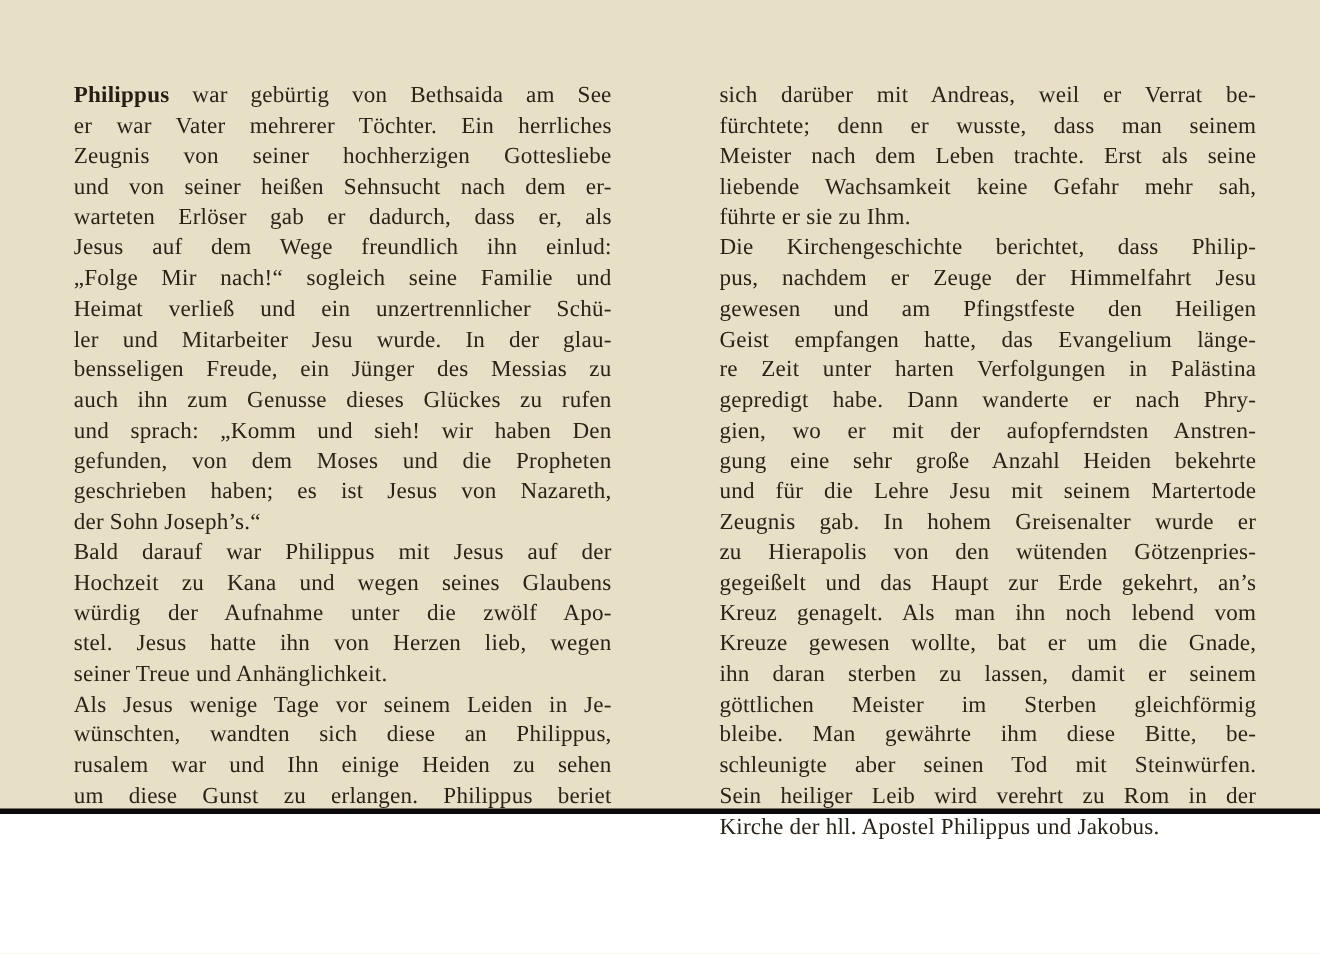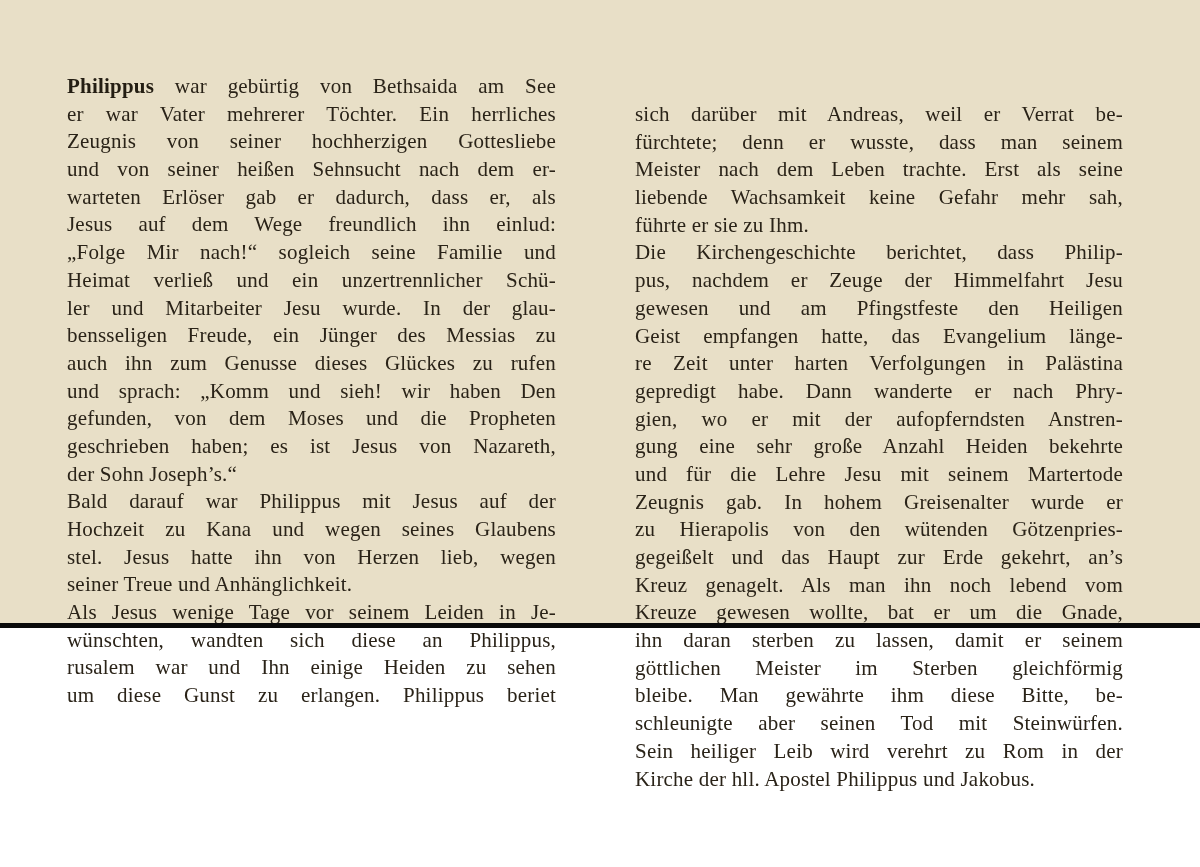--- a/index.html
+++ b/index.html
@@ -8,39 +8,38 @@
   }
   body {
     width: 1200px;
     height: 867px;
     overflow: hidden;
     font-family: "Liberation Serif", "DejaVu Serif", serif;
   }
   .scan-page {
     position: relative;
     width: 1200px;
-    height: 628px;
+    height: 740px;
     background: #e8dfc7;
   }
   .text-column {
     position: absolute;
     top: 73px;
     font-size: 21px;
     line-height: 27.7px;
     color: #2a2318;
     letter-spacing: 0.2px;
   }
   .text-column.left {
     left: 67px;
     width: 489px;
   }
   .text-column.right {
-    left: 635px;
+    left: 654px;
     width: 488px;
-    margin-top: 28px;
   }
   .text-line {
     text-align: justify;
     text-align-last: justify;
     -moz-text-align-last: justify;
     height: 27.7px;
     white-space: normal;
     overflow: hidden;
   }
   .text-line.para-end {
@@ -75,20 +74,21 @@
       <div class="text-line">Heimat verließ und ein unzertrennlicher Schü-</div>
       <div class="text-line">ler und Mitarbeiter Jesu wurde. In der glau-</div>
       <div class="text-line">bensseligen Freude, ein Jünger des Messias zu</div>
       <div class="text-line">auch ihn zum Genusse dieses Glückes zu rufen</div>
       <div class="text-line">und sprach: „Komm und sieh! wir haben Den</div>
       <div class="text-line">gefunden, von dem Moses und die Propheten</div>
       <div class="text-line">geschrieben haben; es ist Jesus von Nazareth,</div>
       <div class="text-line para-end">der Sohn Joseph’s.“</div>
       <div class="text-line">Bald darauf war Philippus mit Jesus auf der</div>
       <div class="text-line">Hochzeit zu Kana und wegen seines Glaubens</div>
+      <div class="text-line">würdig der Aufnahme unter die zwölf Apo-</div>
       <div class="text-line">stel. Jesus hatte ihn von Herzen lieb, wegen</div>
       <div class="text-line para-end">seiner Treue und Anhänglichkeit.</div>
       <div class="text-line">Als Jesus wenige Tage vor seinem Leiden in Je-</div>
       <div class="text-line">wünschten, wandten sich diese an Philippus,</div>
       <div class="text-line">rusalem war und Ihn einige Heiden zu sehen</div>
       <div class="text-line">um diese Gunst zu erlangen. Philippus beriet</div>
     </div>
   <div class="text-column right" style="color: rgb(42, 35, 24);">
       <div class="text-line">sich darüber mit Andreas, weil er Verrat be-</div>
       <div class="text-line">fürchtete; denn er wusste, dass man seinem</div>

